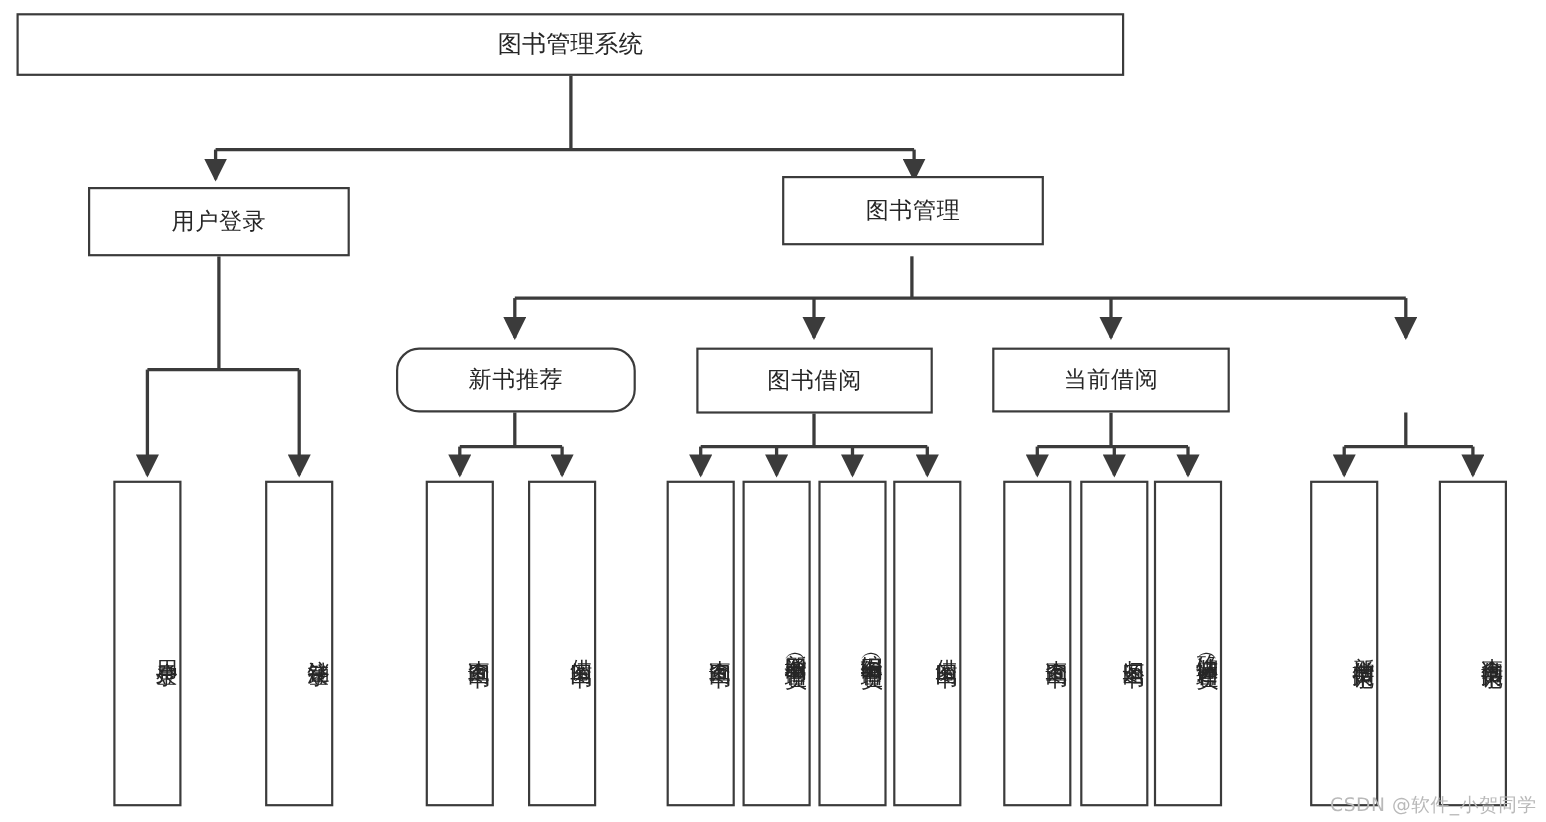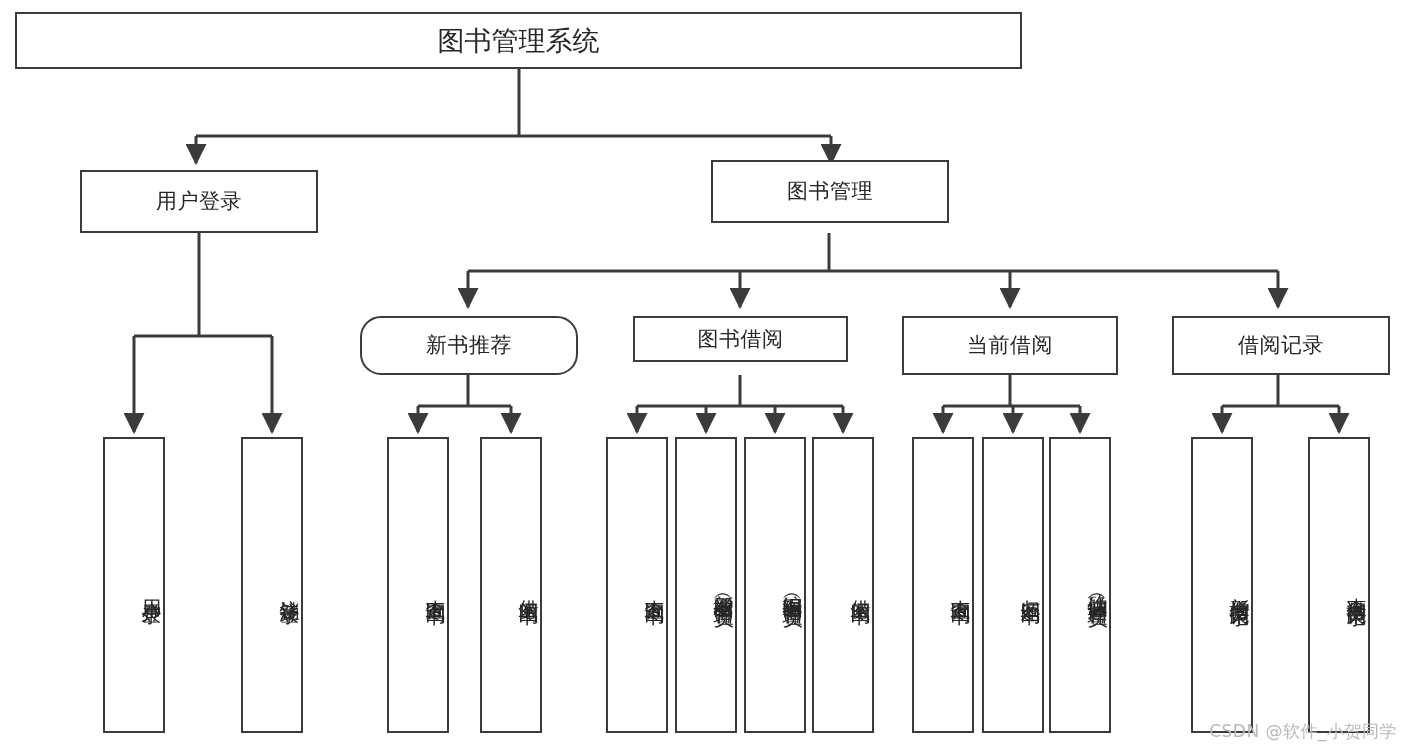--- a/index.html
+++ b/index.html
@@ -36,21 +36,21 @@
     justify-content: center;
     text-align: center;
     color: #262626;
     line-height: 1.18;
   }
   .node.h {
     font-size: 21px;
     letter-spacing: 0.5px;
   }
   .node.root {
-    font-size: 27px;
+    font-size: 22px;
   }
   .node.v {
     writing-mode: vertical-rl;
     text-orientation: upright;
     font-size: 20px;
     letter-spacing: 2px;
     align-items: flex-start;
     justify-content: center;
     padding-top: 6px;
   }
@@ -131,28 +131,25 @@
   <div class="node h" style="left:80px; top:170px; width:238px; height:63px;">
     <span>用户登录</span>
   </div>
   <div class="node h" style="left:711px; top:160px; width:238px; height:63px;">
     <span>图书管理</span>
   </div>
 
   <div class="node h" style="left:360px; top:316px; width:218px; height:59px;border-radius:21px;">
     <span>新书推荐</span>
   </div>
-  <div class="node h" style="left:633px; top:316px; width:215px; height:46px;">
+  <div class="node h" style="left:633px; top:316px; width:215px; height:60px;">
     <span>图书借阅</span>
   </div>
   <div class="node h" style="left:902px; top:316px; width:216px; height:59px;">
     <span>当前借阅</span>
-  </div>
-  <div class="node h" style="left:1172px; top:316px; width:218px; height:59px;">
-    <span>借阅记录</span>
   </div>
 
   <div class="node v" style="left:103px; top:437px; width:62px; height:296px;">
     <span class="vlabel">用户登录</span>
   </div>
   <div class="node v" style="left:241px; top:437px; width:62px; height:296px;">
     <span class="vlabel">注销登录</span>
   </div>
 
   <div class="node v" style="left:387px; top:437px; width:62px; height:296px;">

